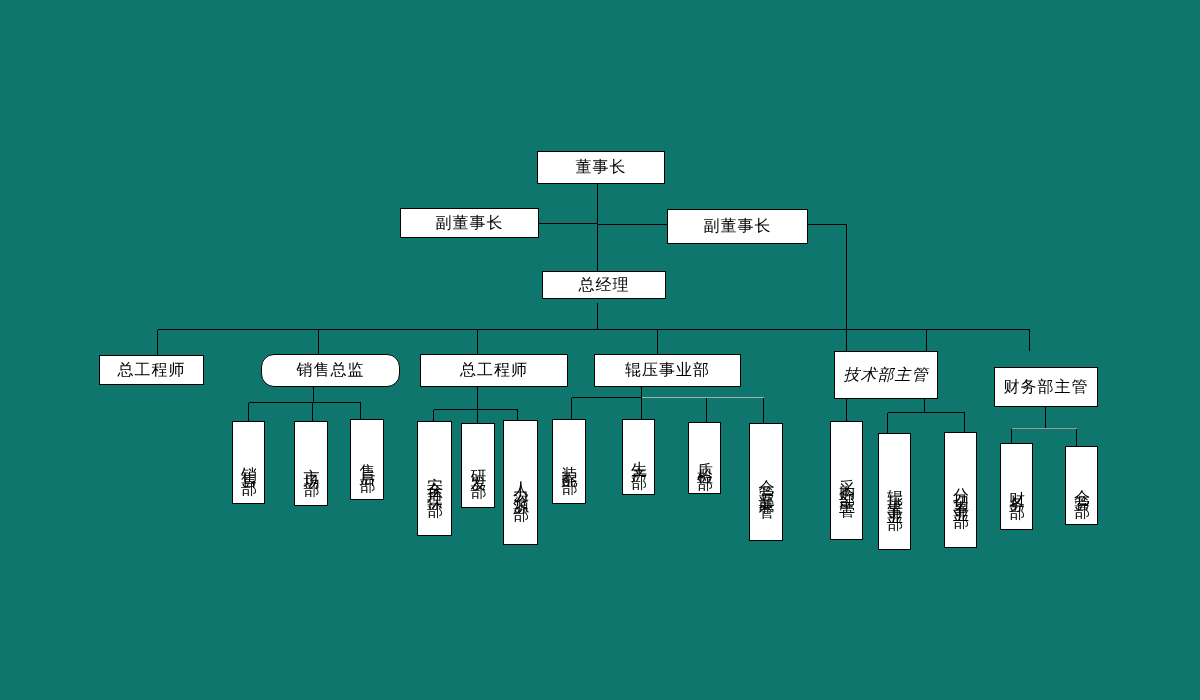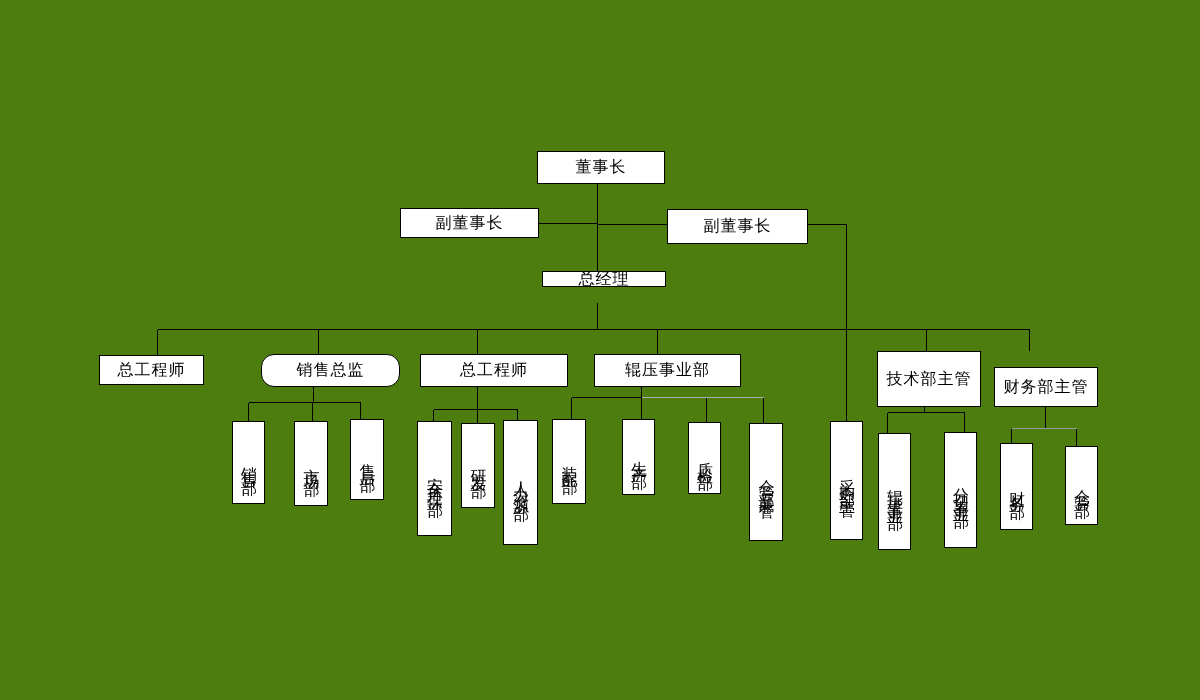--- a/index.html
+++ b/index.html
@@ -1,16 +1,16 @@
 <!DOCTYPE html>
 <html><head>
 <meta charset="utf-8">
 <style>
   html,body{margin:0;padding:0;}
-  .page{position:relative;width:1200px;height:700px;background:#4d7c0f;overflow:hidden;
+  .page{position:relative;width:1200px;height:700px;background:#0f766e;overflow:hidden;
         font-family:"Liberation Serif",serif;}
   .lines{position:absolute;left:0;top:0;}
   .node{position:absolute;box-sizing:border-box;border:1px solid #000;background:#fff;
         display:flex;align-items:center;justify-content:center;font-size:16px;color:#000;}
   .horiz{letter-spacing:1px;white-space:nowrap;}
   .vert{writing-mode:vertical-rl;text-orientation:upright;letter-spacing:6px;}
 </style>
 </head>
 <body>
 
@@ -51,26 +51,26 @@
       <polyline points="964.5,412.5 964.5,432" fill="none" stroke="#000000" stroke-width="1" shape-rendering="crispEdges"></polyline>
       <polyline points="1045.5,391 1045.5,428.5" fill="none" stroke="#000000" stroke-width="1" shape-rendering="crispEdges"></polyline>
       <polyline points="1011.5,428.5 1076.5,428.5" fill="none" stroke="#999999" stroke-width="1" shape-rendering="crispEdges"></polyline>
       <polyline points="1011.5,428.5 1011.5,443" fill="none" stroke="#000000" stroke-width="1" shape-rendering="crispEdges"></polyline>
       <polyline points="1076.5,428.5 1076.5,446" fill="none" stroke="#000000" stroke-width="1" shape-rendering="crispEdges"></polyline>
     </svg>
   <div>
       <div class="node horiz" style="left: 537px; top: 151px; width: 128px; height: 33px;">董事长</div>
       <div class="node horiz" style="left: 400px; top: 208px; width: 139px; height: 30px;">副董事长</div>
       <div class="node horiz" style="left: 667px; top: 209px; width: 141px; height: 35px;">副董事长</div>
-      <div class="node horiz" style="left: 542px; top: 271px; width: 124px; height: 16px;">总经理</div>
+      <div class="node horiz" style="left: 542px; top: 271px; width: 124px; height: 28px;">总经理</div>
       <div class="node horiz" style="left: 99px; top: 355px; width: 105px; height: 30px;">总工程师</div>
       <div class="node horiz" style="left: 261px; top: 354px; width: 139px; height: 33px; border-radius: 13px;">销售总监</div>
       <div class="node horiz" style="left: 420px; top: 354px; width: 148px; height: 33px;">总工程师</div>
       <div class="node horiz" style="left: 594px; top: 354px; width: 147px; height: 33px;">辊压事业部</div>
-      <div class="node horiz" style="left: 877px; top: 351px; width: 104px; height: 56px;">技术部主管</div>
+      <div class="node horiz" style="left: 834px; top: 351px; width: 104px; height: 48px; font-style: italic;">技术部主管</div>
       <div class="node horiz" style="left: 994px; top: 367px; width: 104px; height: 40px;">财务部主管</div>
       <div class="node vert" style="left: 232px; top: 421px; width: 33px; height: 83px;">销售部</div>
       <div class="node vert" style="left: 294px; top: 421px; width: 34px; height: 85px;">市场部</div>
       <div class="node vert" style="left: 350px; top: 419px; width: 34px; height: 81px;">售后部</div>
       <div class="node vert" style="left: 417px; top: 421px; width: 35px; height: 115px;">安全环保部</div>
       <div class="node vert" style="left: 461px; top: 423px; width: 34px; height: 85px;">研发部</div>
       <div class="node vert" style="left: 503px; top: 420px; width: 35px; height: 125px;">人力资源部</div>
       <div class="node vert" style="left: 552px; top: 419px; width: 34px; height: 85px;">装配部</div>
       <div class="node vert" style="left: 622px; top: 419px; width: 33px; height: 76px;">生产部</div>
       <div class="node vert" style="left: 688px; top: 422px; width: 33px; height: 72px;">质检部</div>

